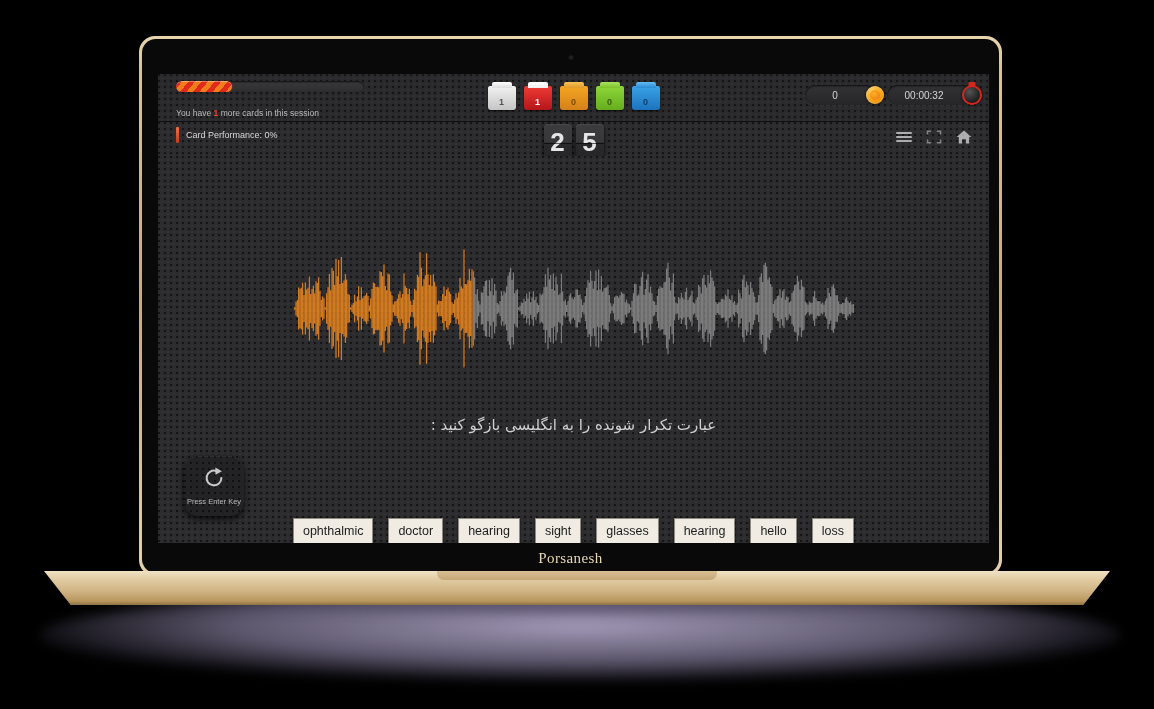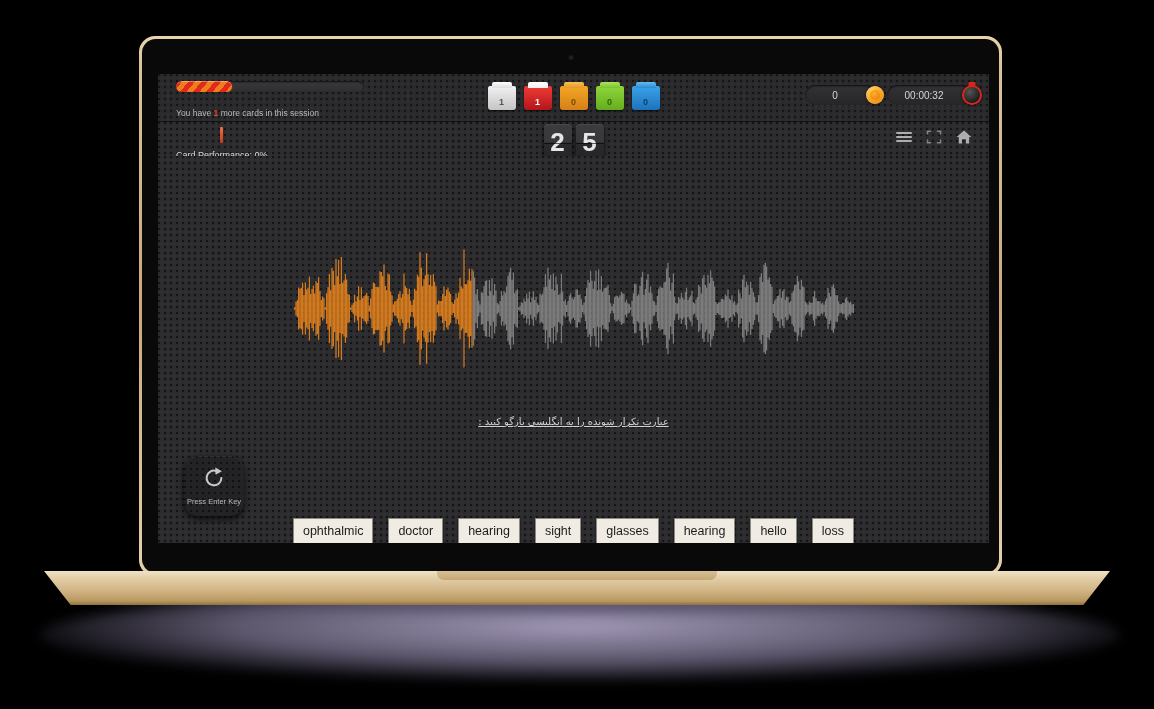--- a/index.html
+++ b/index.html
@@ -188,21 +188,21 @@
     width: 7px; height: 4px; background:#d7261c; border-radius: 1px;
   }
 
   
   #subbar {
     position: relative; height: 34px; width: 100%;
     display: flex; align-items: center;
   }
   #card-perf {
     position: absolute; left: 18px; top: 5px;
-    display: flex; align-items: center; gap: 7px; flex-direction: column;
+    display: flex; align-items: center; gap: 7px;
   }
   #perf-tick { width: 3px; height: 16px; background: linear-gradient(180deg,#f07043,#c03c1c); border-radius:1px; }
   #perf-label { font-size: 9px; color: #d9d9d9; }
 
   
   #flip-counter {
     position: absolute; left: 50%; top: 2px; transform: translateX(-50%);
     display: flex; gap: 4px;
   }
   .flip-card {
@@ -231,24 +231,23 @@
     height: 387px; width: 100%;
   }
   #waveform {
     position: absolute; left: 0; right: 0; top: 90px;
     height: 125px;
     display: flex; align-items: center; justify-content: center;
   }
   #persian-line {
     position: absolute; left: 0; right: 0; top: 260px;
     text-align: center;
-    font-size: 10px; color: #cfcfcf;
+    font-size: 15px; color: #cfcfcf;
     direction: rtl;
     font-family: "DejaVu Sans", sans-serif;
-    text-decoration: underline;
   }
   #sentence-row {
     position: absolute; left: 0; right: 0; top: 300px;
     text-align: center;
   }
   #sentence-text {
     font-size: 29px; color: #ececec; font-weight: 300;
     letter-spacing: .3px;
   }
   #blank-slot {
@@ -298,20 +297,21 @@
 </style>
 </head>
 <body>
 
 <div id="laptop-shadow"></div>
 <div id="laptop-shadow2"></div>
 
 <div id="laptop-lid">
   <div id="laptop-bezel">
     <div id="webcam-dot"></div>
+    <div id="brand-label">Porsanesh</div>
 
     <div id="screen">
 
       <div id="topbar">
 
         <div id="session-progress-wrap">
           <div id="progress-track">
             <div id="progress-fill" style="width: 30%;"></div>
           </div>
           <div id="session-note">

